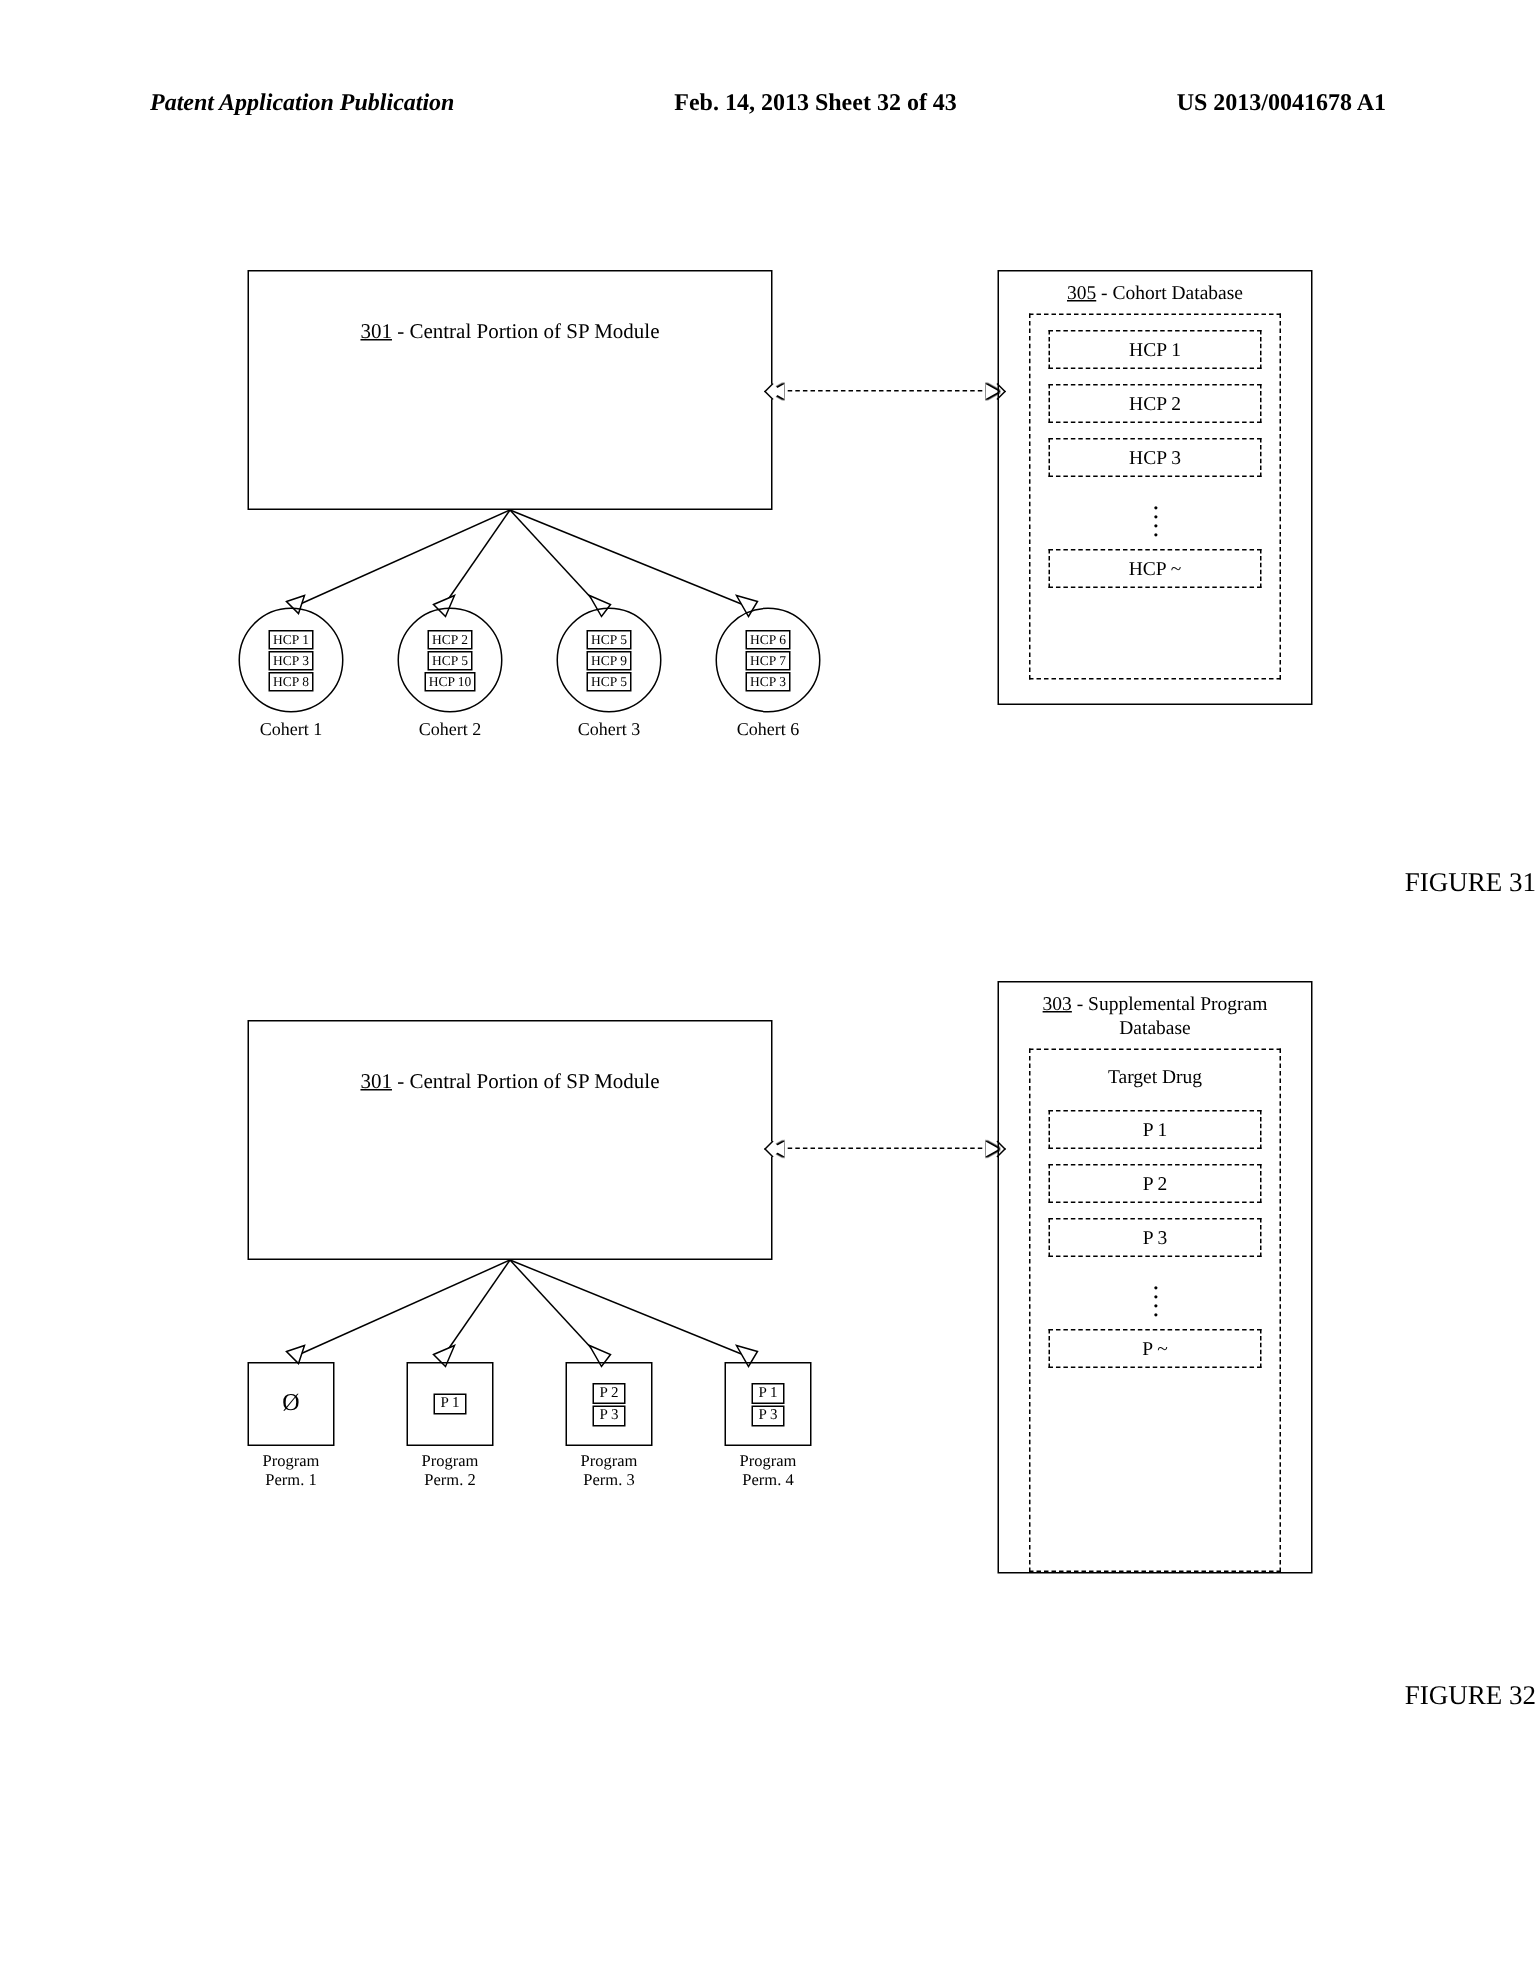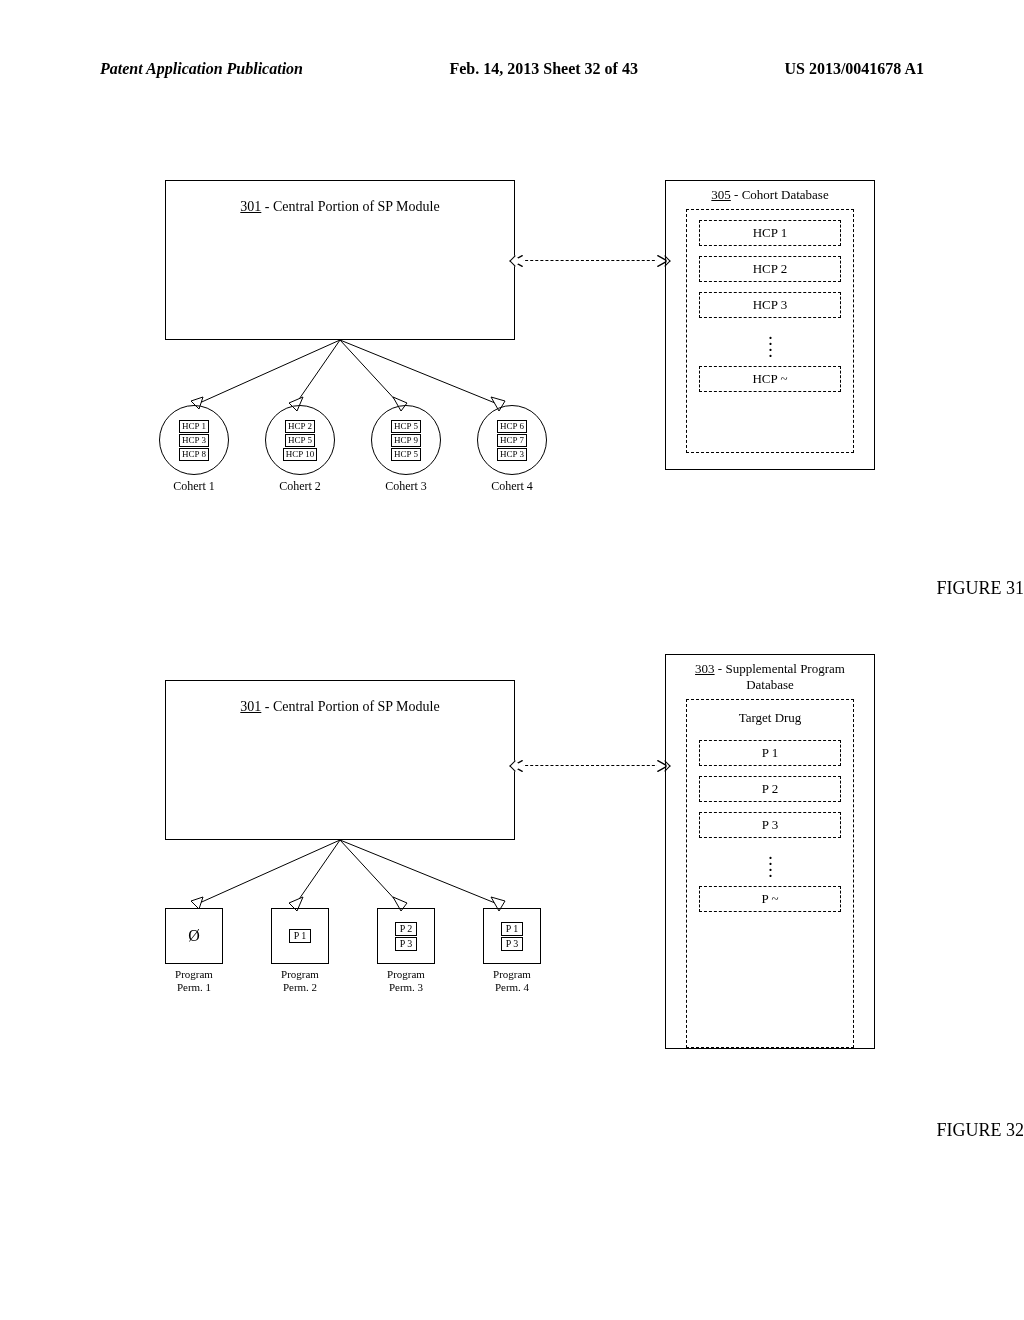--- a/index.html
+++ b/index.html
@@ -27,21 +27,21 @@
     .figure-container {
       position: absolute;
     }
     .fig31 { top: 180px; left: 155px; width: 720px; height: 380px; }
     .fig32 { top: 650px; left: 155px; width: 720px; height: 440px; }
     
     .sp-module {
       position: absolute;
       border: 1px solid black;
       text-align: center;
-      padding-top: 18px;
+      padding-top: 33px;
       font-size: 14px;
     }
     .sp-module .ref { text-decoration: underline; }
     
     .fig31 .sp-module { left: 10px; top: 0; width: 350px; height: 160px; }
     .fig32 .sp-module { left: 10px; top: 30px; width: 350px; height: 160px; }
     
     .db-outer {
       position: absolute;
       border: 1px solid black;
@@ -257,21 +257,21 @@
         <span class="tag">HCP 5</span>
       </div>
       <div class="label">Cohert 3</div>
     </div>
     <div class="cohort">
       <div class="cohort-circle">
         <span class="tag">HCP 6</span>
         <span class="tag">HCP 7</span>
         <span class="tag">HCP 3</span>
       </div>
-      <div class="label">Cohert 4</div>
+      <div class="label">Cohert 6</div>
     </div>
   </div>
 </div>
 
 <div class="figure-caption fig31-cap">FIGURE  31</div>
 
 <div class="figure-container fig32">
   <div class="sp-module">
     <span class="ref">301</span><span> - Central Portion of SP Module</span>
   </div>

